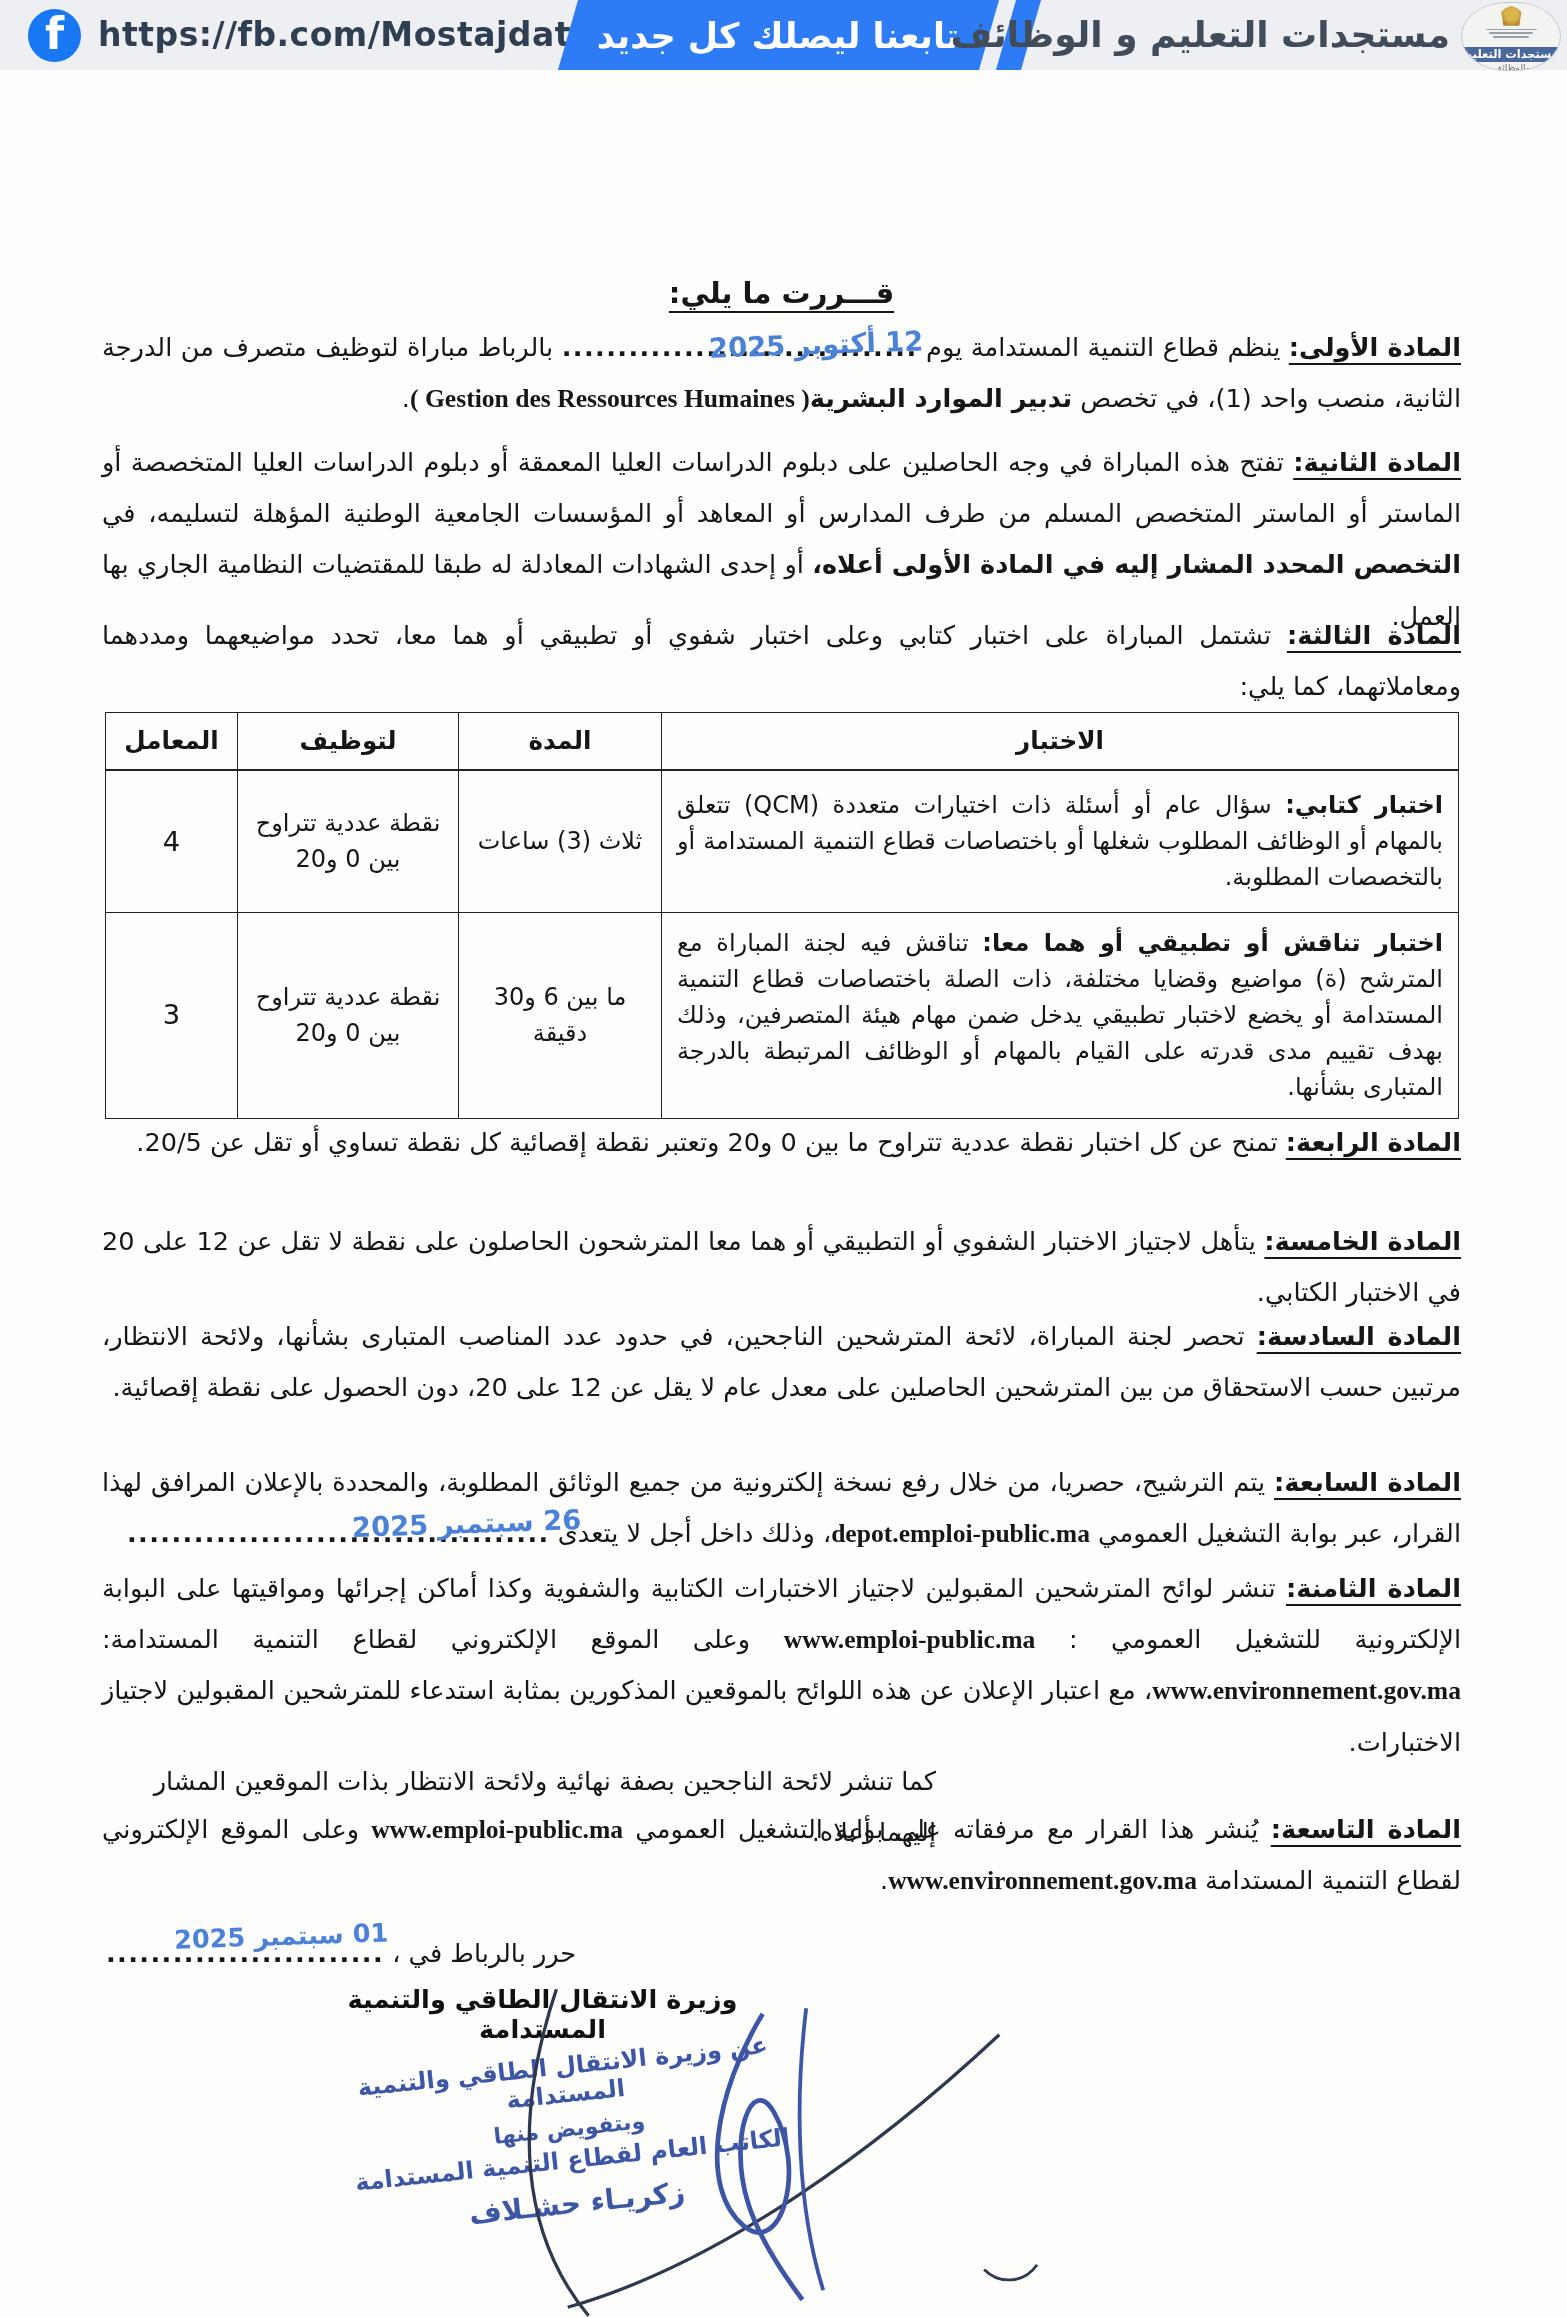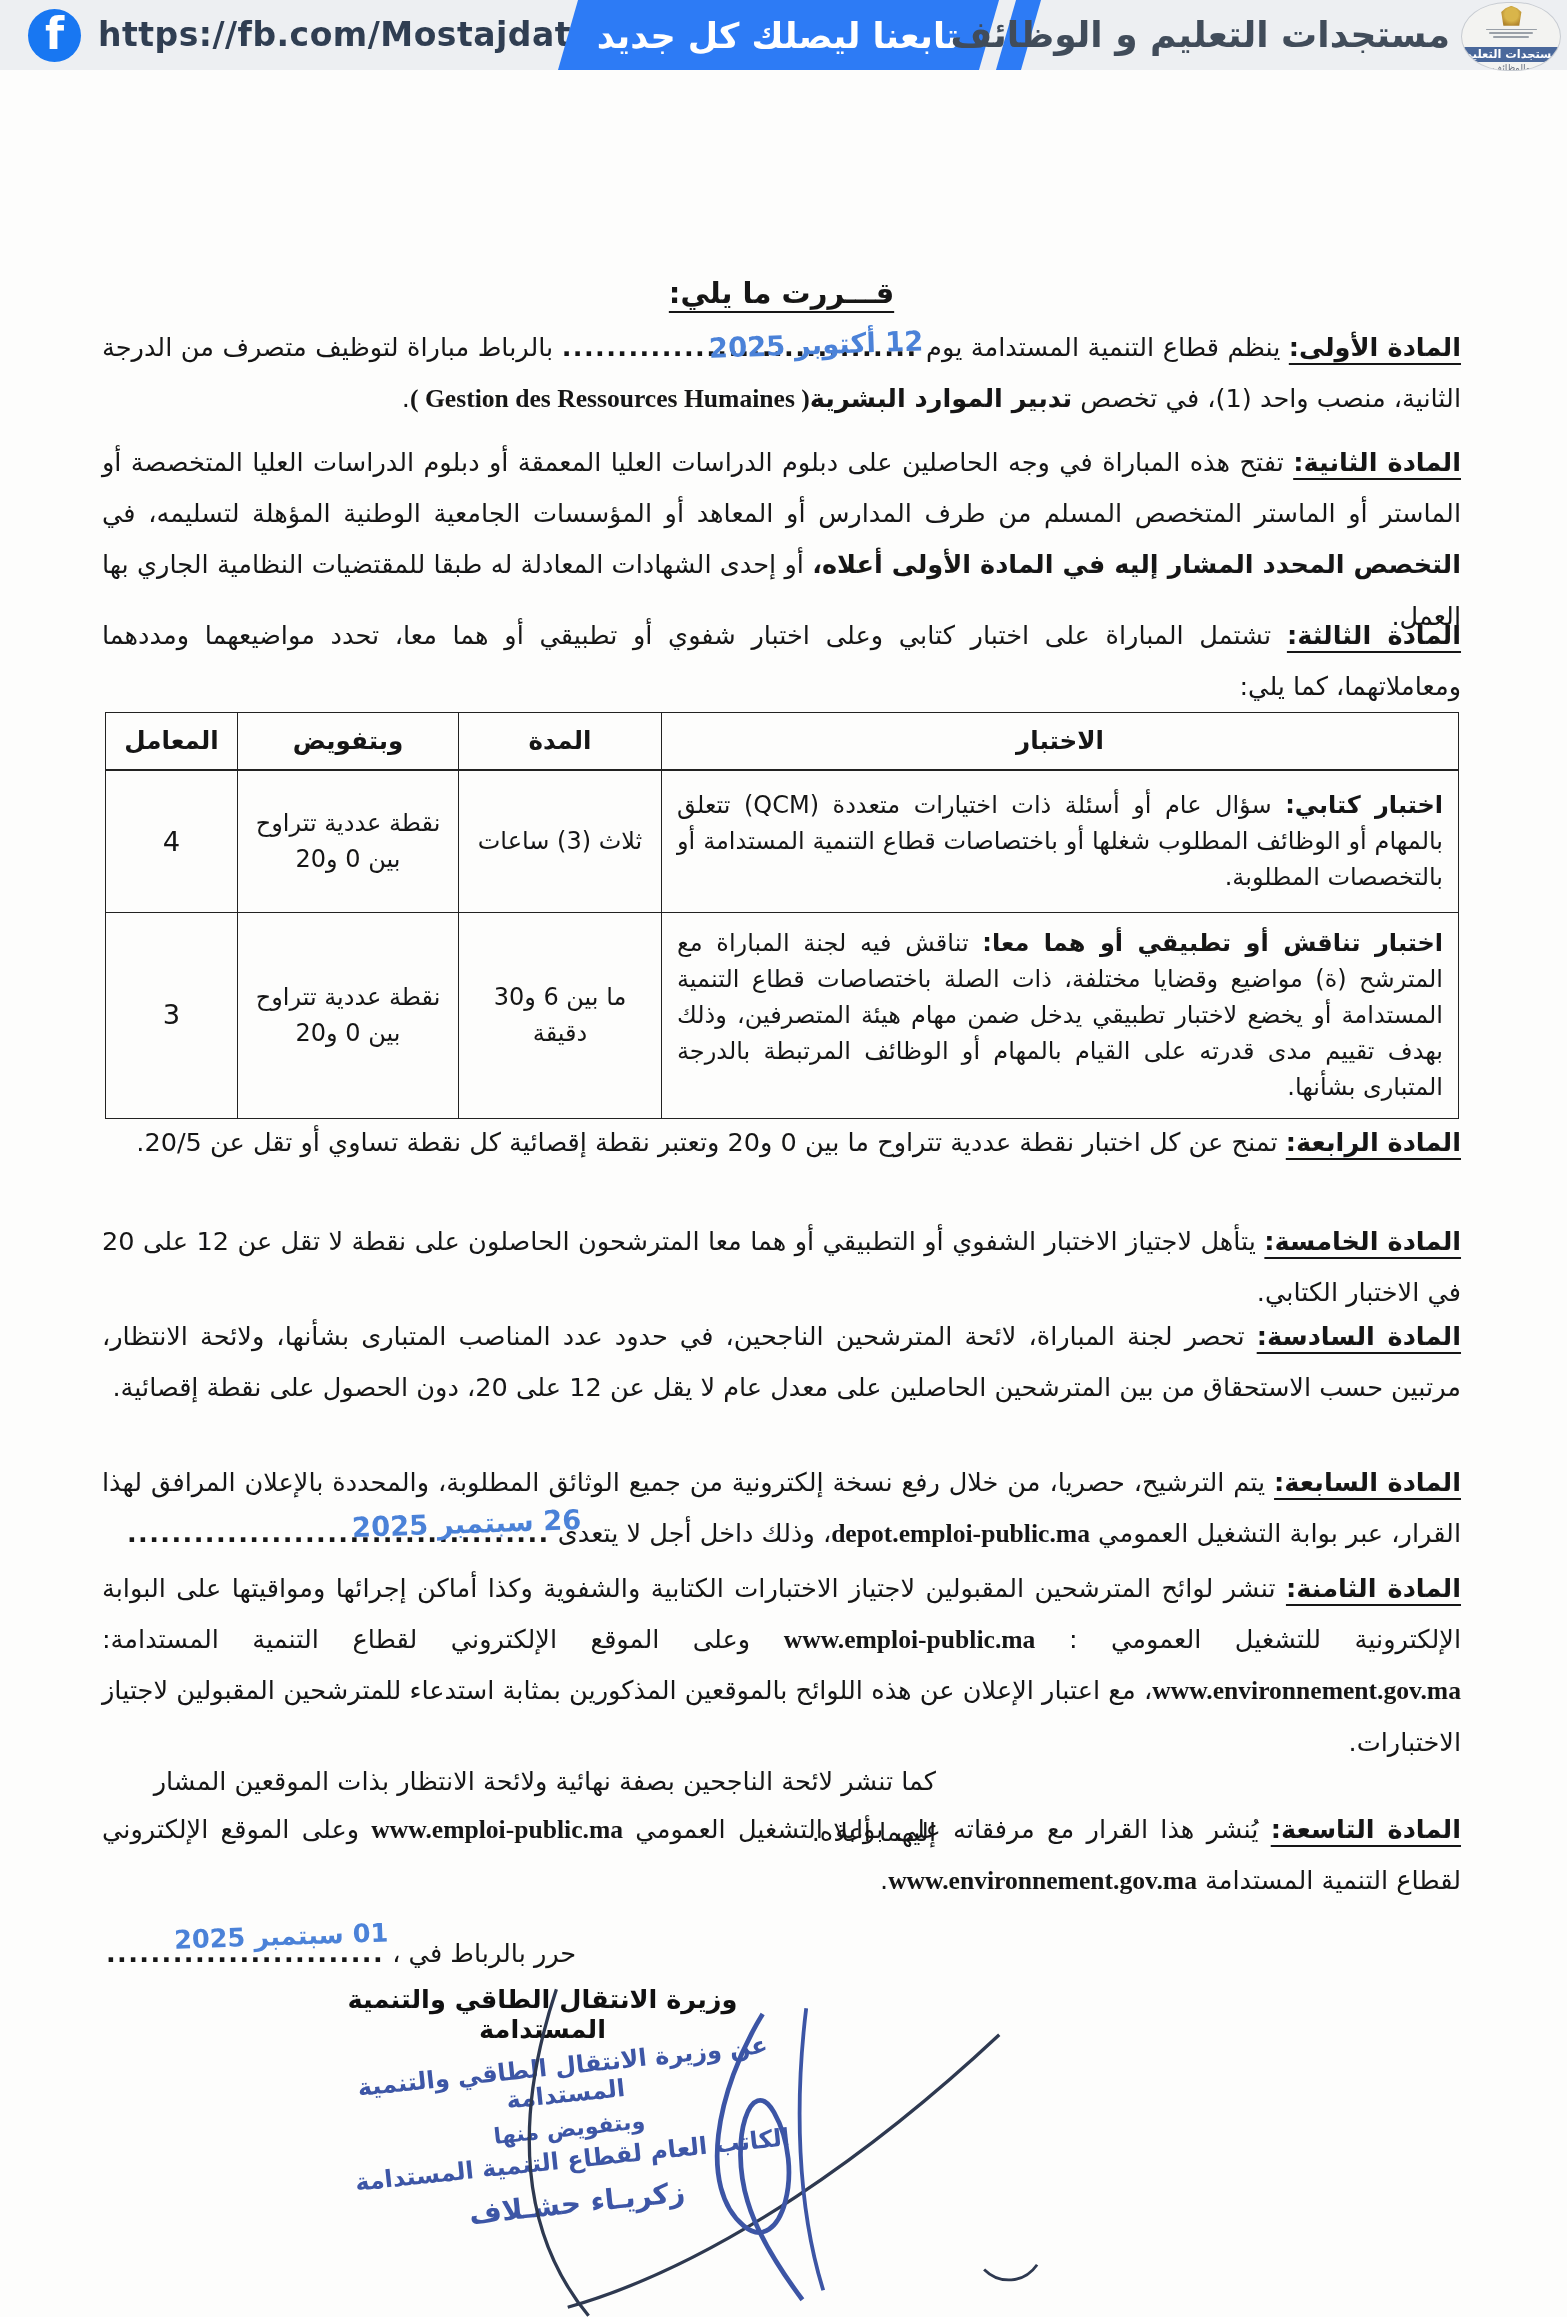--- a/index.html
+++ b/index.html
@@ -114,21 +114,21 @@
     <colgroup>
       <col style="width:797px">
         <col style="width:203px">
         <col style="width:221px">
         <col style="width:132px">
     </colgroup>
     <thead>
       <tr>
         <th>الاختبار</th>
         <th>المدة</th>
-        <th>وبتفويض</th>
+        <th>لتوظيف</th>
         <th>المعامل</th>
       </tr>
     </thead>
     <tbody id="exam-rows">
         <tr class="r1">
           <td class="exam-cell"><span class="b">اختبار كتابي:</span><span> سؤال عام أو أسئلة ذات اختيارات متعددة (QCM) تتعلق بالمهام أو الوظائف المطلوب شغلها أو باختصاصات قطاع التنمية المستدامة أو بالتخصصات المطلوبة.</span></td>
           <td class="center">ثلاث (3) ساعات</td>
           <td class="center">نقطة عددية تتراوح بين 0 و20</td>
           <td class="center coeff">4</td>
         </tr>

